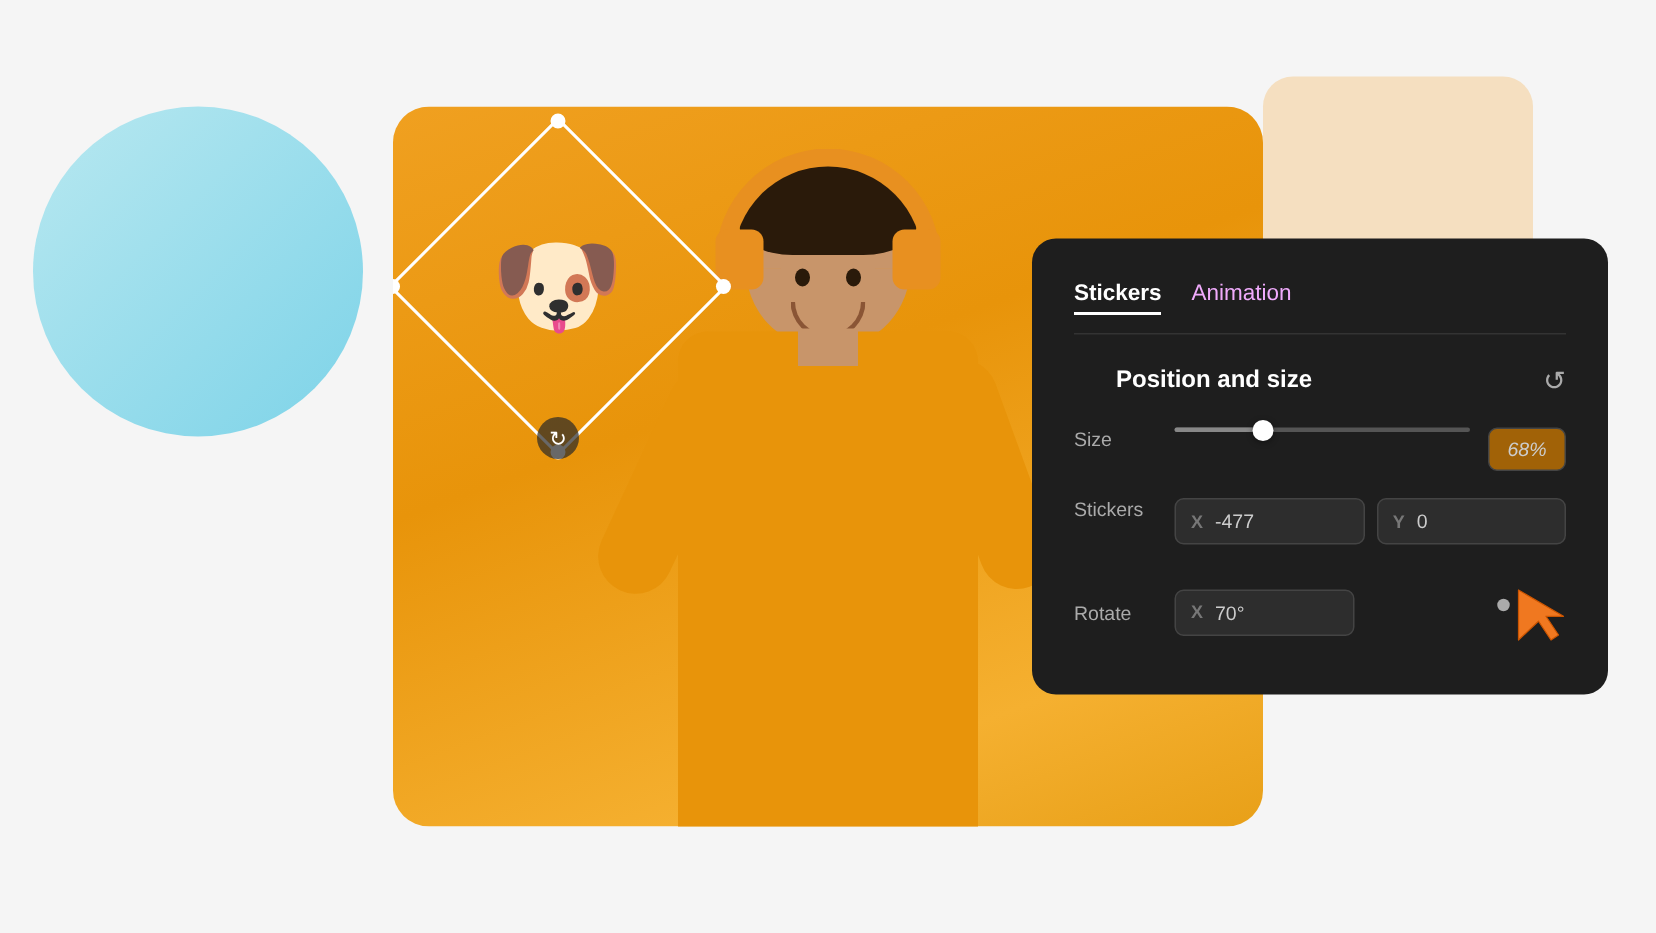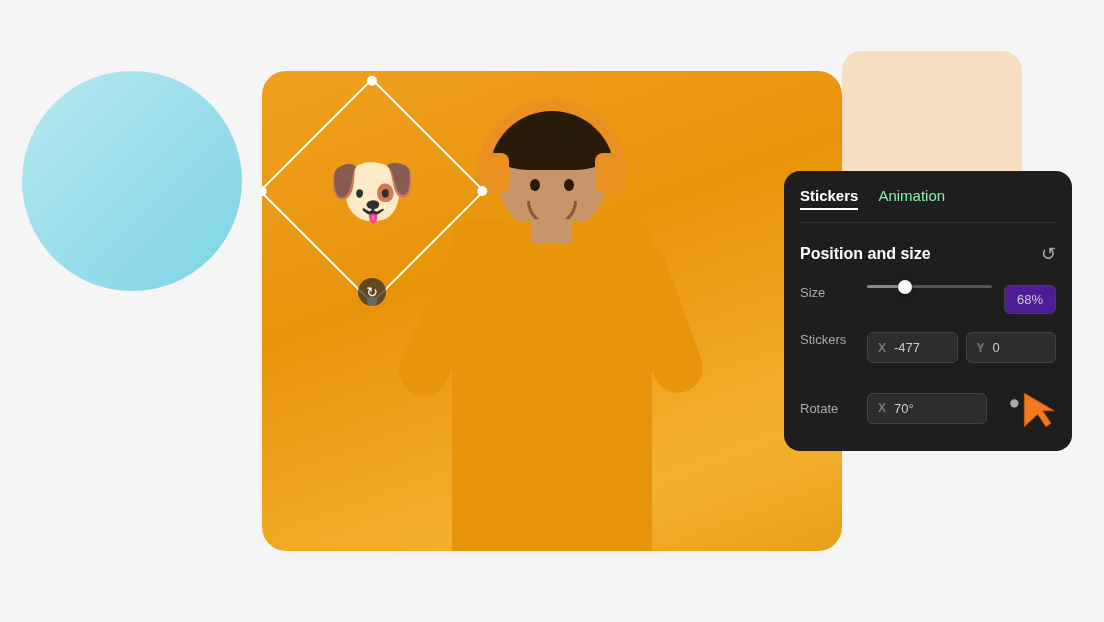--- a/index.html
+++ b/index.html
@@ -285,24 +285,24 @@
       align-items: center;
       justify-content: center;
     }
 
     
     .panel {
       position: absolute;
       right: -20px;
       top: 50%;
       transform: translateY(-50%);
-      width: 288px;
+      width: 384px;
       background: #1e1e1e;
       border-radius: 16px;
-      padding: 16px;
+      padding: 28px;
       z-index: 20;
       color: white;
     }
 
     .panel-tabs {
       display: flex;
       gap: 20px;
       margin-bottom: 20px;
       border-bottom: 1px solid #333;
       padding-bottom: 12px;
@@ -312,28 +312,29 @@
       font-size: 15px;
       cursor: pointer;
       padding-bottom: 4px;
     }
     .tab-active {
       color: white;
       font-weight: 600;
       border-bottom: 2px solid white;
     }
     .tab-inactive {
-      color: #86efac;
+      color: #f0abfc;
     }
 
     .section-header {
       display: flex;
       justify-content: space-between;
       align-items: center;
       margin-bottom: 20px;
+      margin-left: 28px;
     }
 
     .section-title {
       font-size: 16px;
       font-weight: 700;
       color: white;
     }
 
     .reset-btn {
       color: #888;
@@ -390,28 +391,29 @@
       left: 30%;
       transform: translate(-50%, -50%);
       width: 14px;
       height: 14px;
       background: #fff;
       border-radius: 50%;
       box-shadow: 0 1px 4px rgba(0,0,0,0.4);
     }
 
     .value-box {
-      background: #4c1d95;
+      background: #a16207;
       border: 1px solid #444;
       border-radius: 6px;
       padding: 6px 10px;
       font-size: 13px;
       color: #ccc;
       min-width: 52px;
       text-align: center;
+      font-style: italic;
     }
 
     
     .pos-inputs {
       display: flex;
       gap: 8px;
       flex: 1;
     }
 
     .pos-field {

